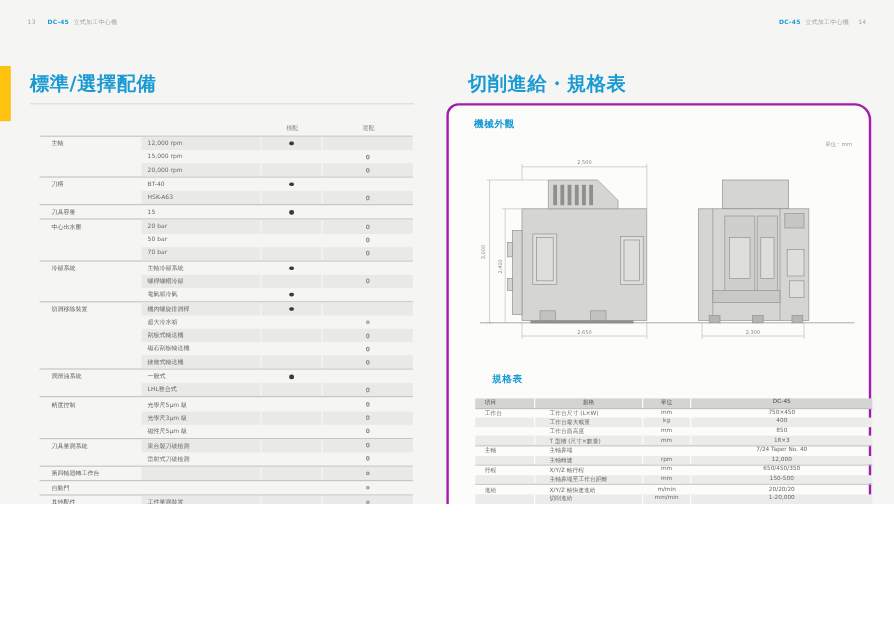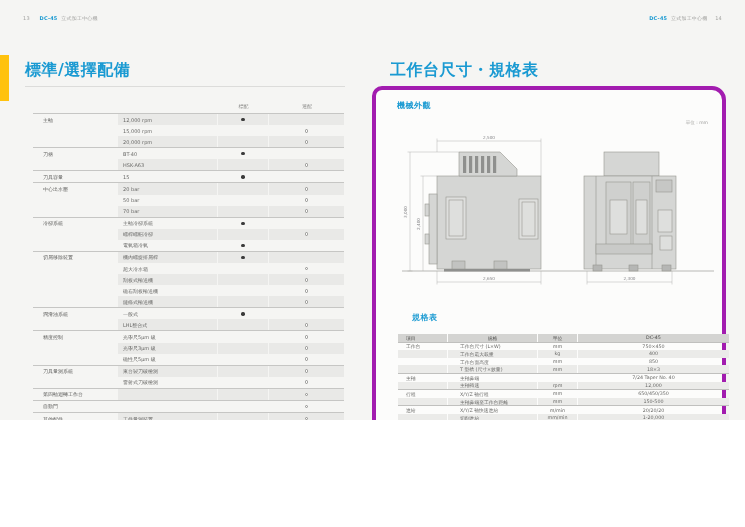--- a/index.html
+++ b/index.html
@@ -30,21 +30,21 @@
   .eq-row .cell{display:flex;align-items:center;font-size:5px;color:#6a6a68;}
   .eq-c1{display:flex;align-items:center;font-size:5px;color:#5f5f5d;padding-left:10px;}
   .eq-c2{padding-left:5px;}
   .eq-c3,.eq-c4{justify-content:center;}
   .eq-row.stripe .cell{background:#e9e9e7;}
   .dot-std{width:3.4px;height:3.4px;border-radius:50%;background:#3a3a3a;display:inline-block;}
   .dot-opt{width:3.8px;height:3.8px;border-radius:50%;border:.8px solid #8f8f8d;background:#fdfdfc;display:inline-block;box-sizing:border-box;}
 
   
   .card{position:absolute;left:372px;top:86px;width:354px;height:441px;background:#fcfcfb;
-        border:4px solid #a21caf;border-radius:10px 14px 0 0;box-sizing:border-box;text-decoration:underline;}
+        border:2px solid #a21caf;border-radius:10px 14px 0 0;box-sizing:border-box;text-decoration:underline;}
   .subhead{position:absolute;font-size:8px;font-weight:bold;color:#1a9ad2;letter-spacing:.5px;}
   .sh-appearance{left:21px;top:10px;}
   .sh-specs{left:36px;top:222px;}
   .unit-note{position:absolute;right:14px;top:30px;font-size:4.5px;color:#9a9a98;}
   .drawing{position:absolute;left:14px;top:36px;}
 
   
   .spec-table{position:absolute;left:22px;top:244px;width:331px;}
   .sp-row{display:grid;grid-template-columns:49px 89px 39px 1fr;column-gap:1px;height:7.6px;font-size:4.8px;}
   .sp-row>div{display:flex;align-items:center;color:#6a6a68;}
@@ -364,21 +364,21 @@
       <div class="eq-row">
         <div class="eq-c1"></div>
         <div class="eq-c2 cell">FANUC 31i-M</div>
         <div class="eq-c3 cell"></div>
         <div class="eq-c4 cell">
           <span class="dot-opt"></span>
         </div>
       </div>
     </div>
 
-  <div class="big-title t-right">工作台尺寸・規格表</div>
+  <div class="big-title t-right">切削進給・規格表</div>
 
   <div class="card">
     <div class="subhead sh-appearance">機械外觀</div>
     <div class="unit-note">單位：mm</div>
 
     <svg class="drawing" width="332" height="176" viewBox="0 0 332 176">
 
       <line x1="12" y1="145" x2="324" y2="145" stroke="#9b9b99" stroke-width="0.7"></line>
 
       <g stroke="#96968f" stroke-width="0.6" fill="#d5d6d4">

